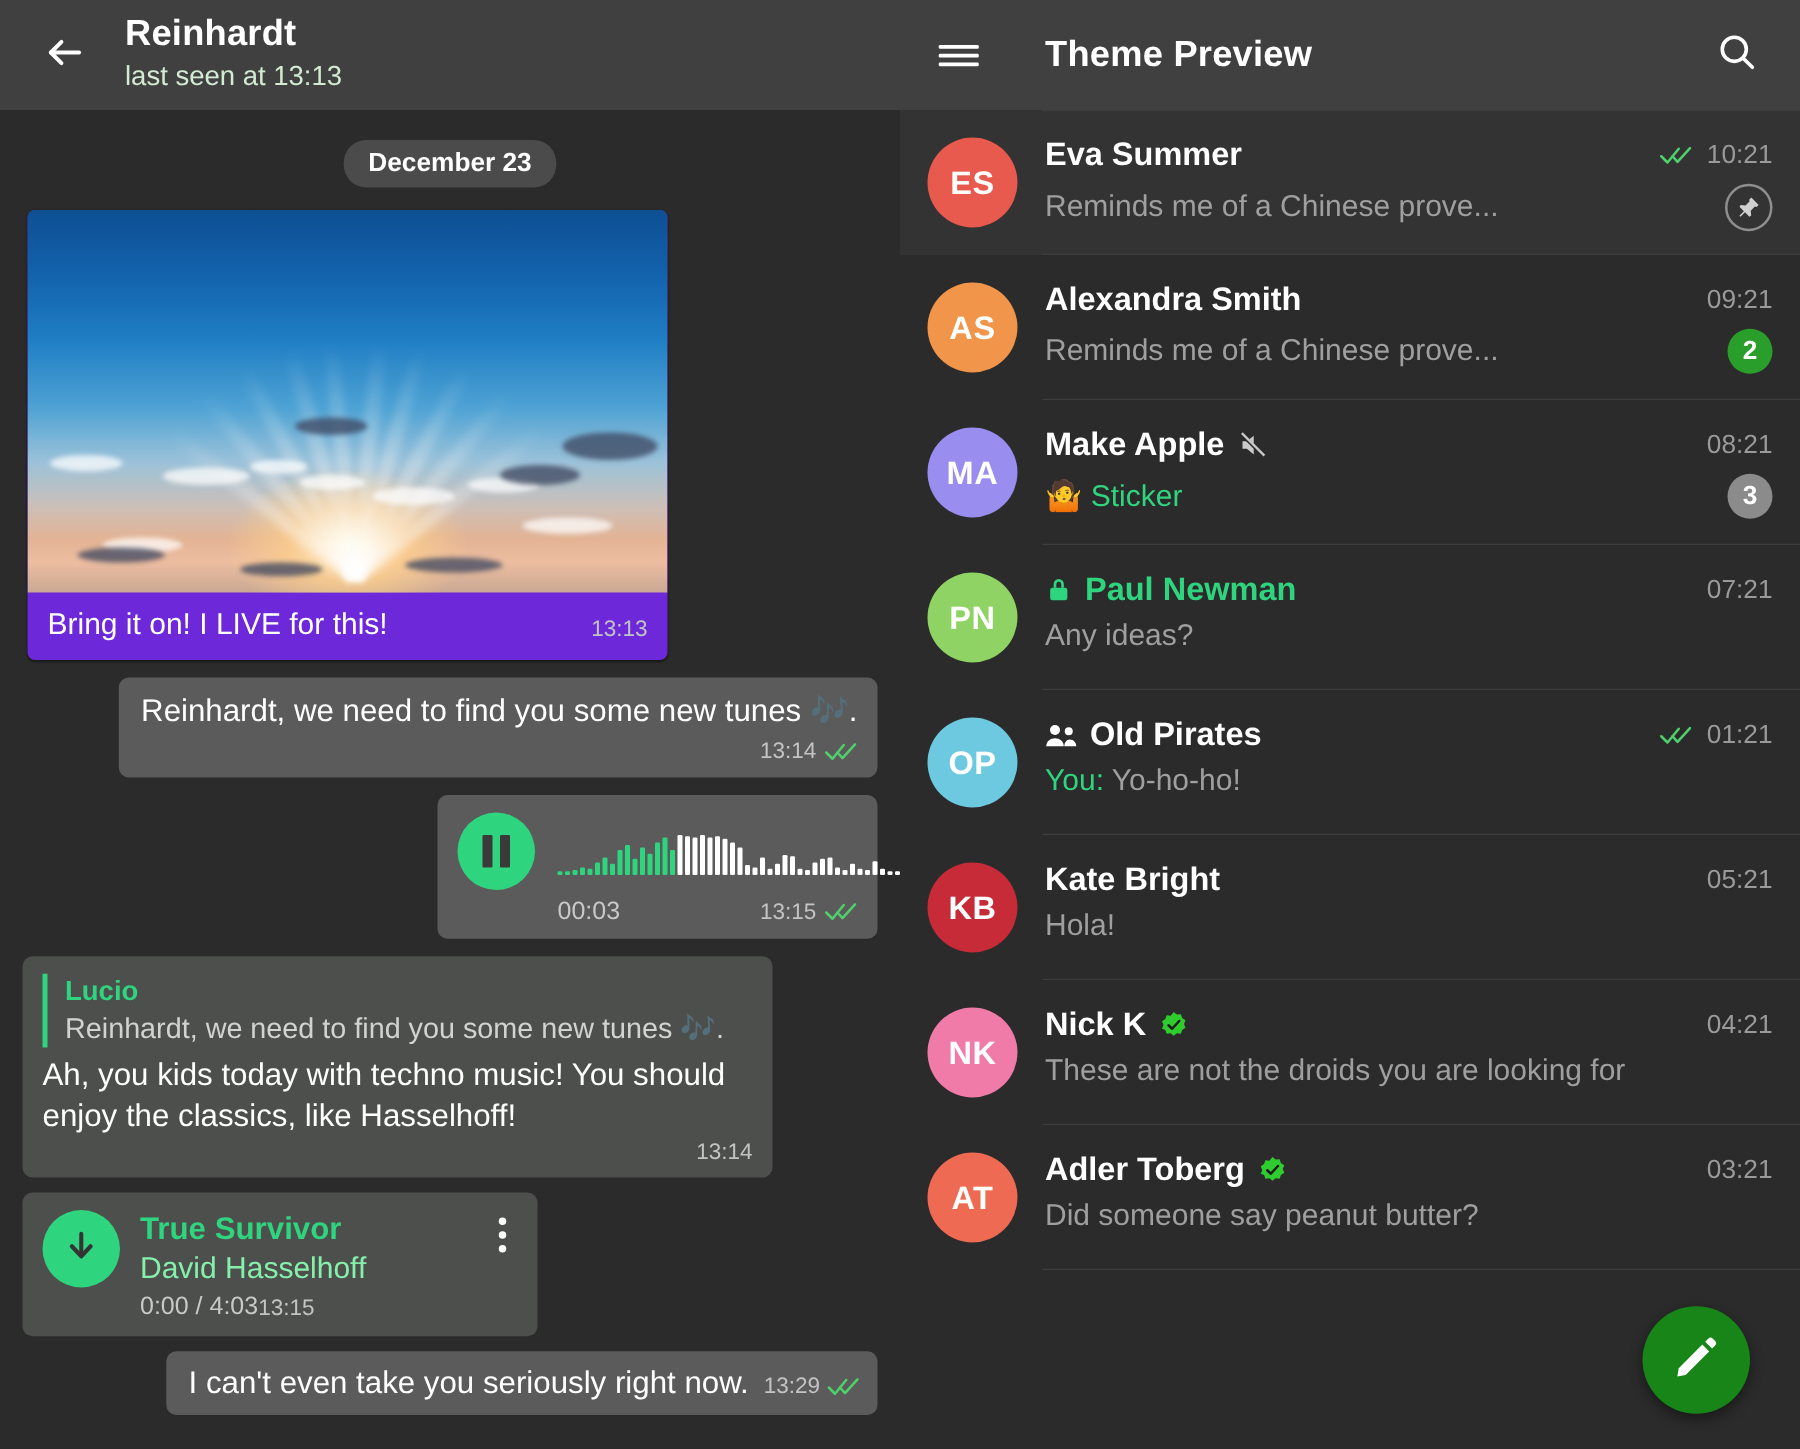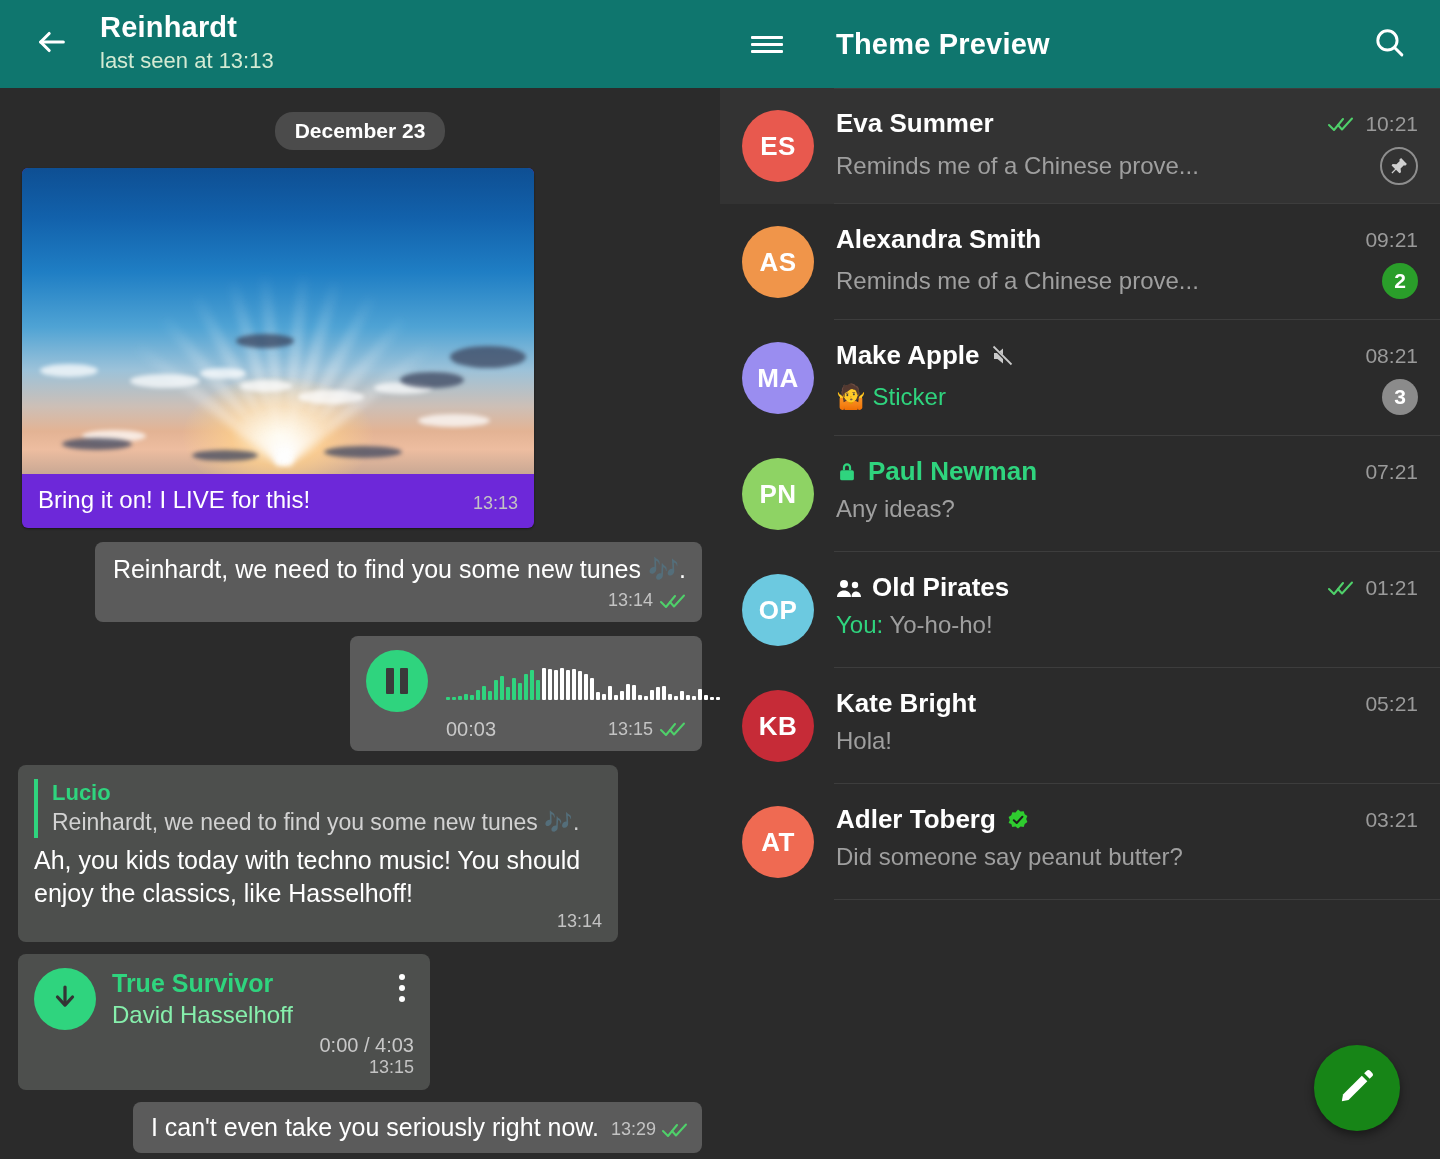--- a/index.html
+++ b/index.html
@@ -7,21 +7,21 @@
     width: 1440px; height: 1159px;
     background: #2b2b2b;
     font-family: "Liberation Sans", sans-serif;
     overflow: hidden;
   }
   .app { position: relative; width: 1440px; height: 1159px; display: flex; flex-direction: column; }
 
   
   .header {
     height: 88px; flex: 0 0 88px;
-    background: #0f766e;
+    background: #404040;
     display: flex; align-items: stretch;
     position: relative; z-index: 20;
   }
   .header-left {
     width: 720px; display: flex; align-items: center; padding-left: 26px;
   }
   .back-btn {
     width: 52px; height: 52px; display: flex; align-items: center; justify-content: center;
     cursor: pointer; flex: 0 0 52px;
   }
@@ -137,21 +137,21 @@
   .dl-btn {
     width: 62px; height:62px; border-radius:50%; background:#2fd47e;
     display:flex; align-items:center; justify-content:center; flex:0 0 62px; cursor:pointer;
   }
   .dl-btn svg { width: 30px; height: 30px; }
   .music-info { flex: 1 1 auto; min-width:0; }
   .music-title { color:#2fd47e; font-size: 25px; font-weight: bold; line-height: 1.2; }
   .music-artist { color:#86efac; font-size: 24px; line-height: 1.25; margin-top: 2px; }
   .kebab { width: 24px; display:flex; flex-direction:column; align-items:center; gap: 5px; padding-top: 6px; cursor:pointer; }
   .kebab span { width: 6px; height:6px; border-radius:50%; background:#fff; display:block; }
-  .music-bottom { display:flex; align-items:flex-end; justify-content:flex-end; margin-top: 4px; padding-left: 78px; flex-direction: column; }
+  .music-bottom { display:flex; align-items:flex-end; justify-content:flex-start; margin-top: 4px; padding-left: 78px; }
   .music-pos { font-size: 20px; color: #c8c8c8; }
 
   
   .chatlist {
     width: 720px; flex: 0 0 720px; background: #2b2b2b;
     position: relative; overflow: hidden;
   }
   .chat-item {
     display: flex; align-items: flex-start; height: 116px; padding: 0 22px 0 22px;
     position: relative; cursor: pointer;
@@ -566,20 +566,41 @@
                 <span class="ci-time">05:21</span>
               </div>
             </div>
             <div class="ci-bottom">
               <div class="ci-msg">Hola!</div>
             </div>
           </div>
           <div class="divider"></div>
         </div>
         <div class="chat-item">
+          <div class="avatar" style="background: rgb(240, 123, 168);">NK</div>
+          <div class="ci-body">
+            <div class="ci-top">
+              <span class="ci-name">Nick K</span>
+              <span class="verified">
+                <svg viewBox="0 0 24 24">
+                  <path d="M12 1.6l2.5 2 3.2-.3 1 3 2.7 1.8-1.2 3 1.2 3-2.7 1.8-1 3-3.2-.3-2.5 2-2.5-2-3.2.3-1-3L2.6 15l1.2-3-1.2-3 2.7-1.8 1-3 3.2.3z" fill="#2fcc2f"></path>
+                  <polyline points="7.8,12.2 10.7,15 16.4,8.8" fill="none" stroke="#1d1d1d" stroke-width="2" stroke-linecap="round" stroke-linejoin="round"></polyline>
+                </svg>
+              </span>
+              <div class="ci-right">
+                <span class="ci-time">04:21</span>
+              </div>
+            </div>
+            <div class="ci-bottom">
+              <div class="ci-msg">These are not the droids you are looking for</div>
+            </div>
+          </div>
+          <div class="divider"></div>
+        </div>
+        <div class="chat-item">
           <div class="avatar" style="background: rgb(239, 106, 82);">AT</div>
           <div class="ci-body">
             <div class="ci-top">
               <span class="ci-name">Adler Toberg</span>
               <span class="verified">
                 <svg viewBox="0 0 24 24">
                   <path d="M12 1.6l2.5 2 3.2-.3 1 3 2.7 1.8-1.2 3 1.2 3-2.7 1.8-1 3-3.2-.3-2.5 2-2.5-2-3.2.3-1-3L2.6 15l1.2-3-1.2-3 2.7-1.8 1-3 3.2.3z" fill="#2fcc2f"></path>
                   <polyline points="7.8,12.2 10.7,15 16.4,8.8" fill="none" stroke="#1d1d1d" stroke-width="2" stroke-linecap="round" stroke-linejoin="round"></polyline>
                 </svg>
               </span>

